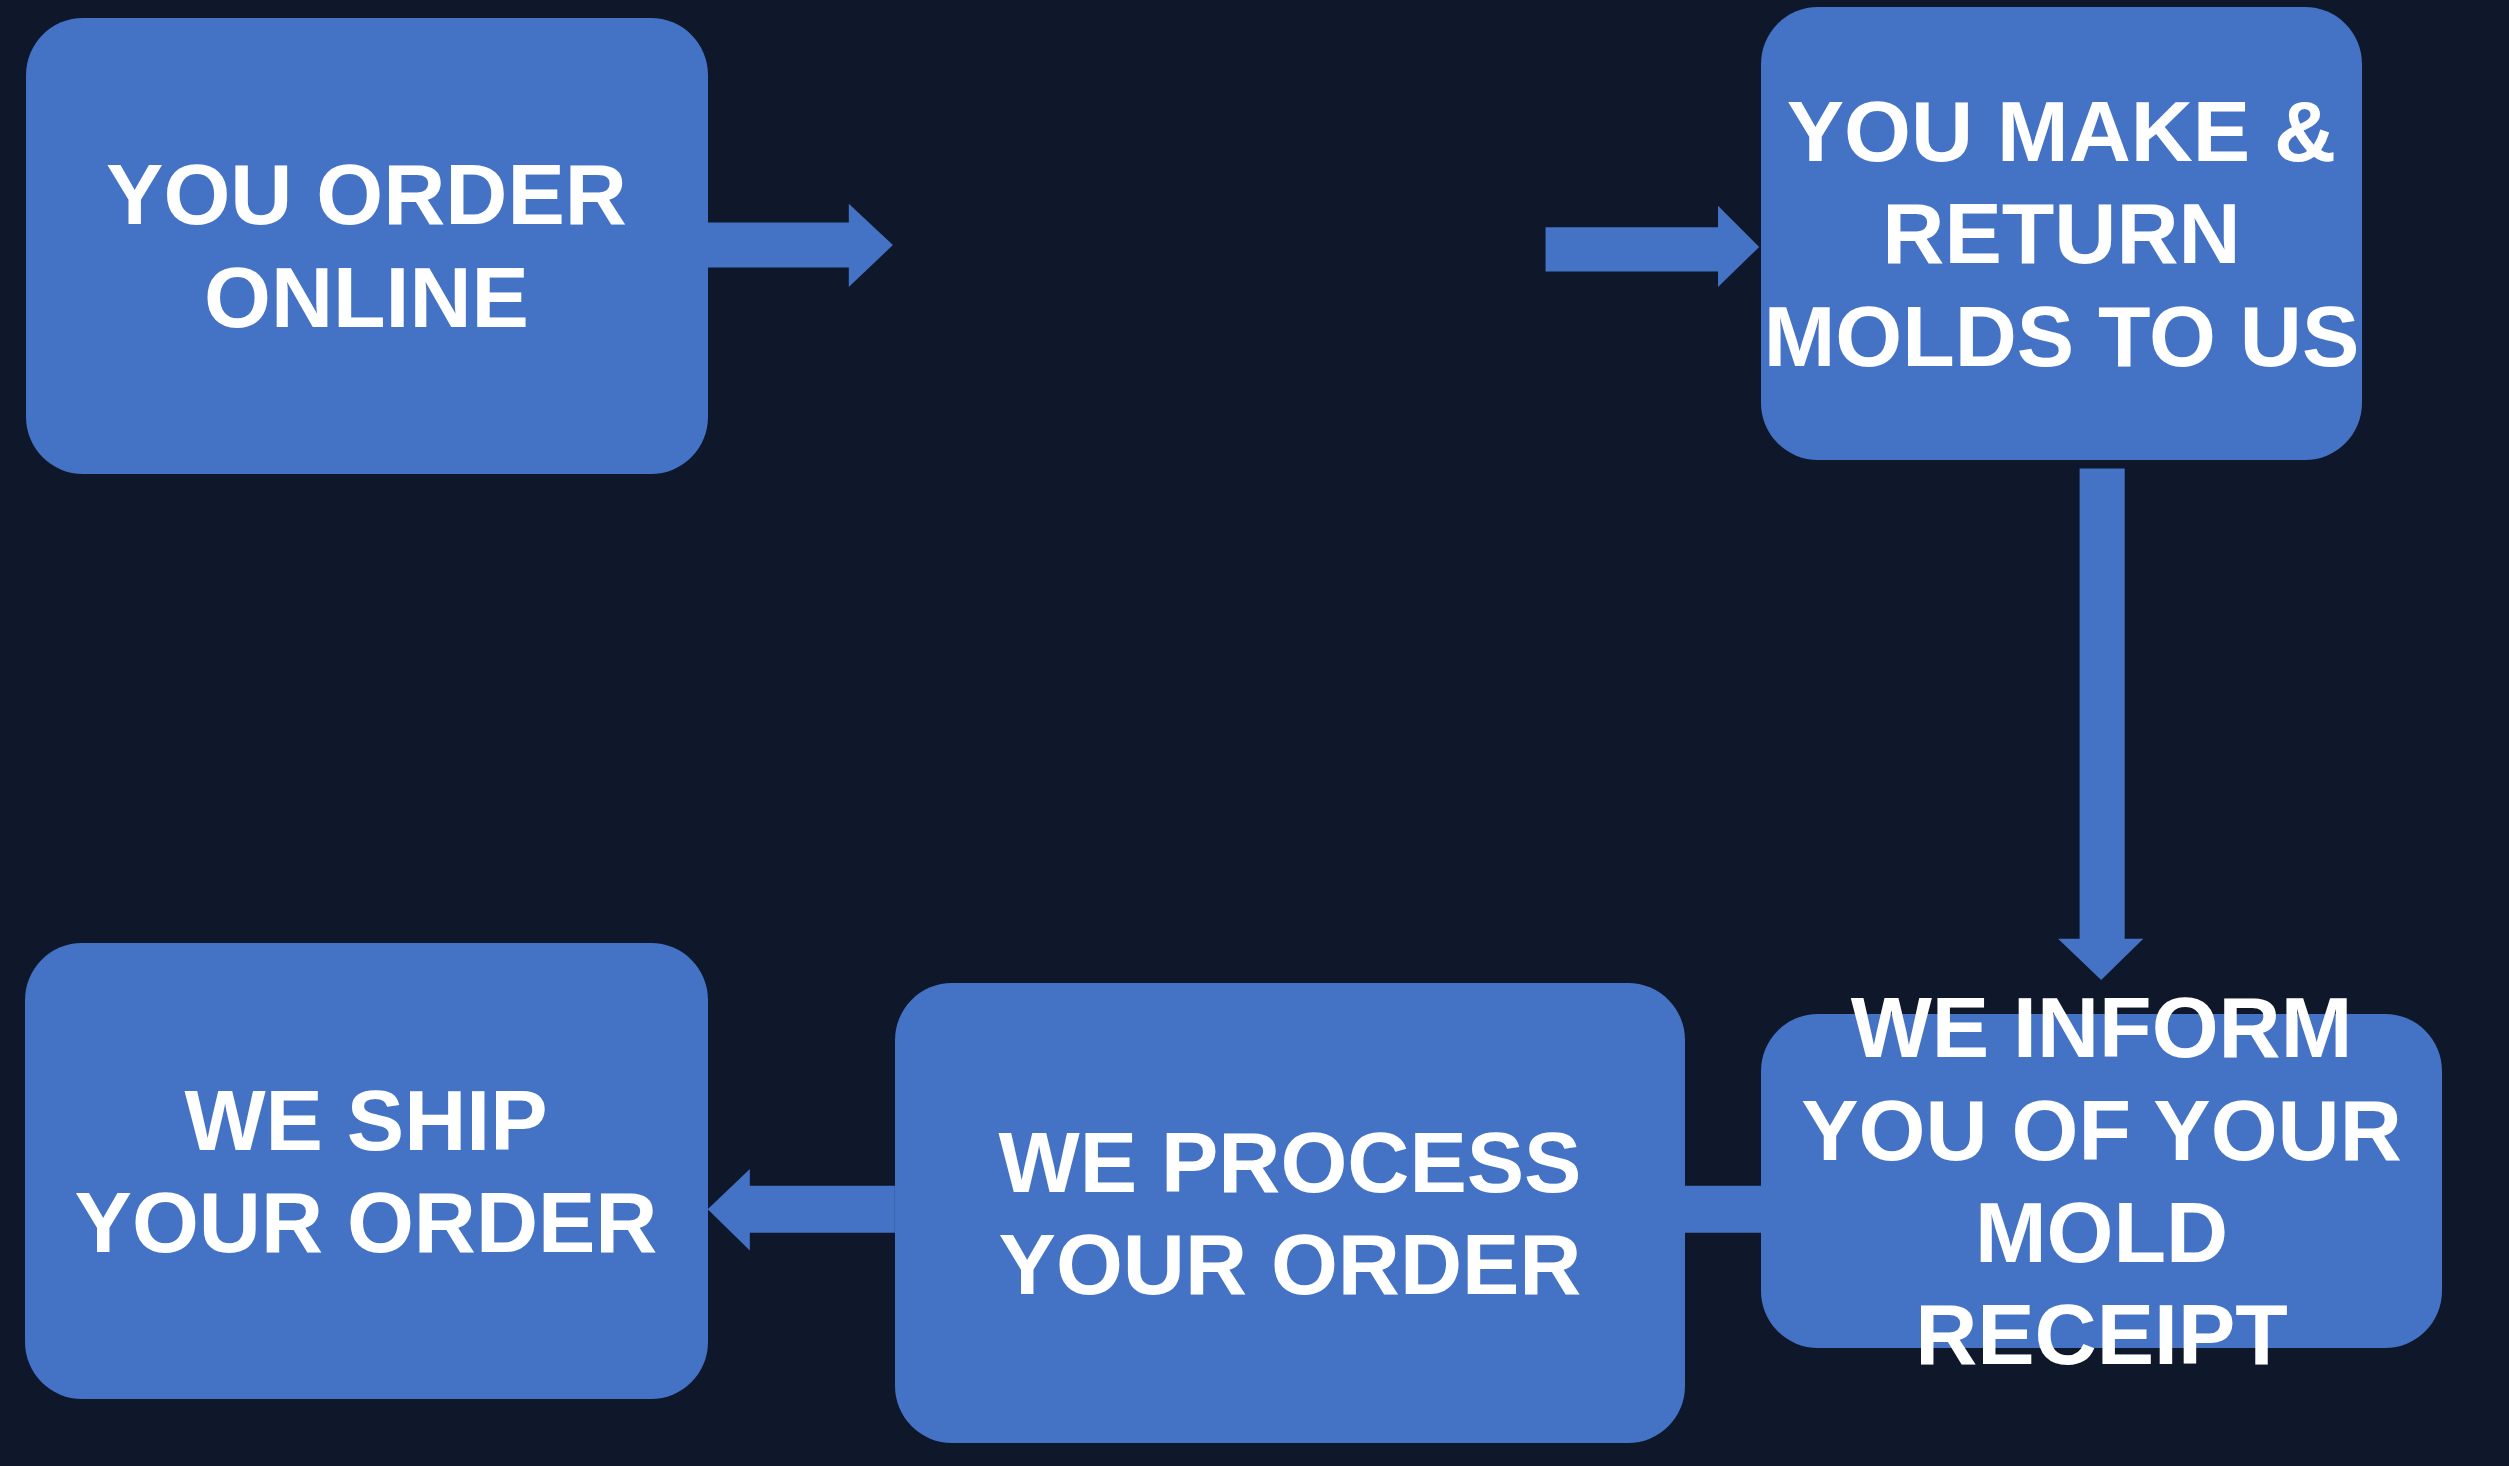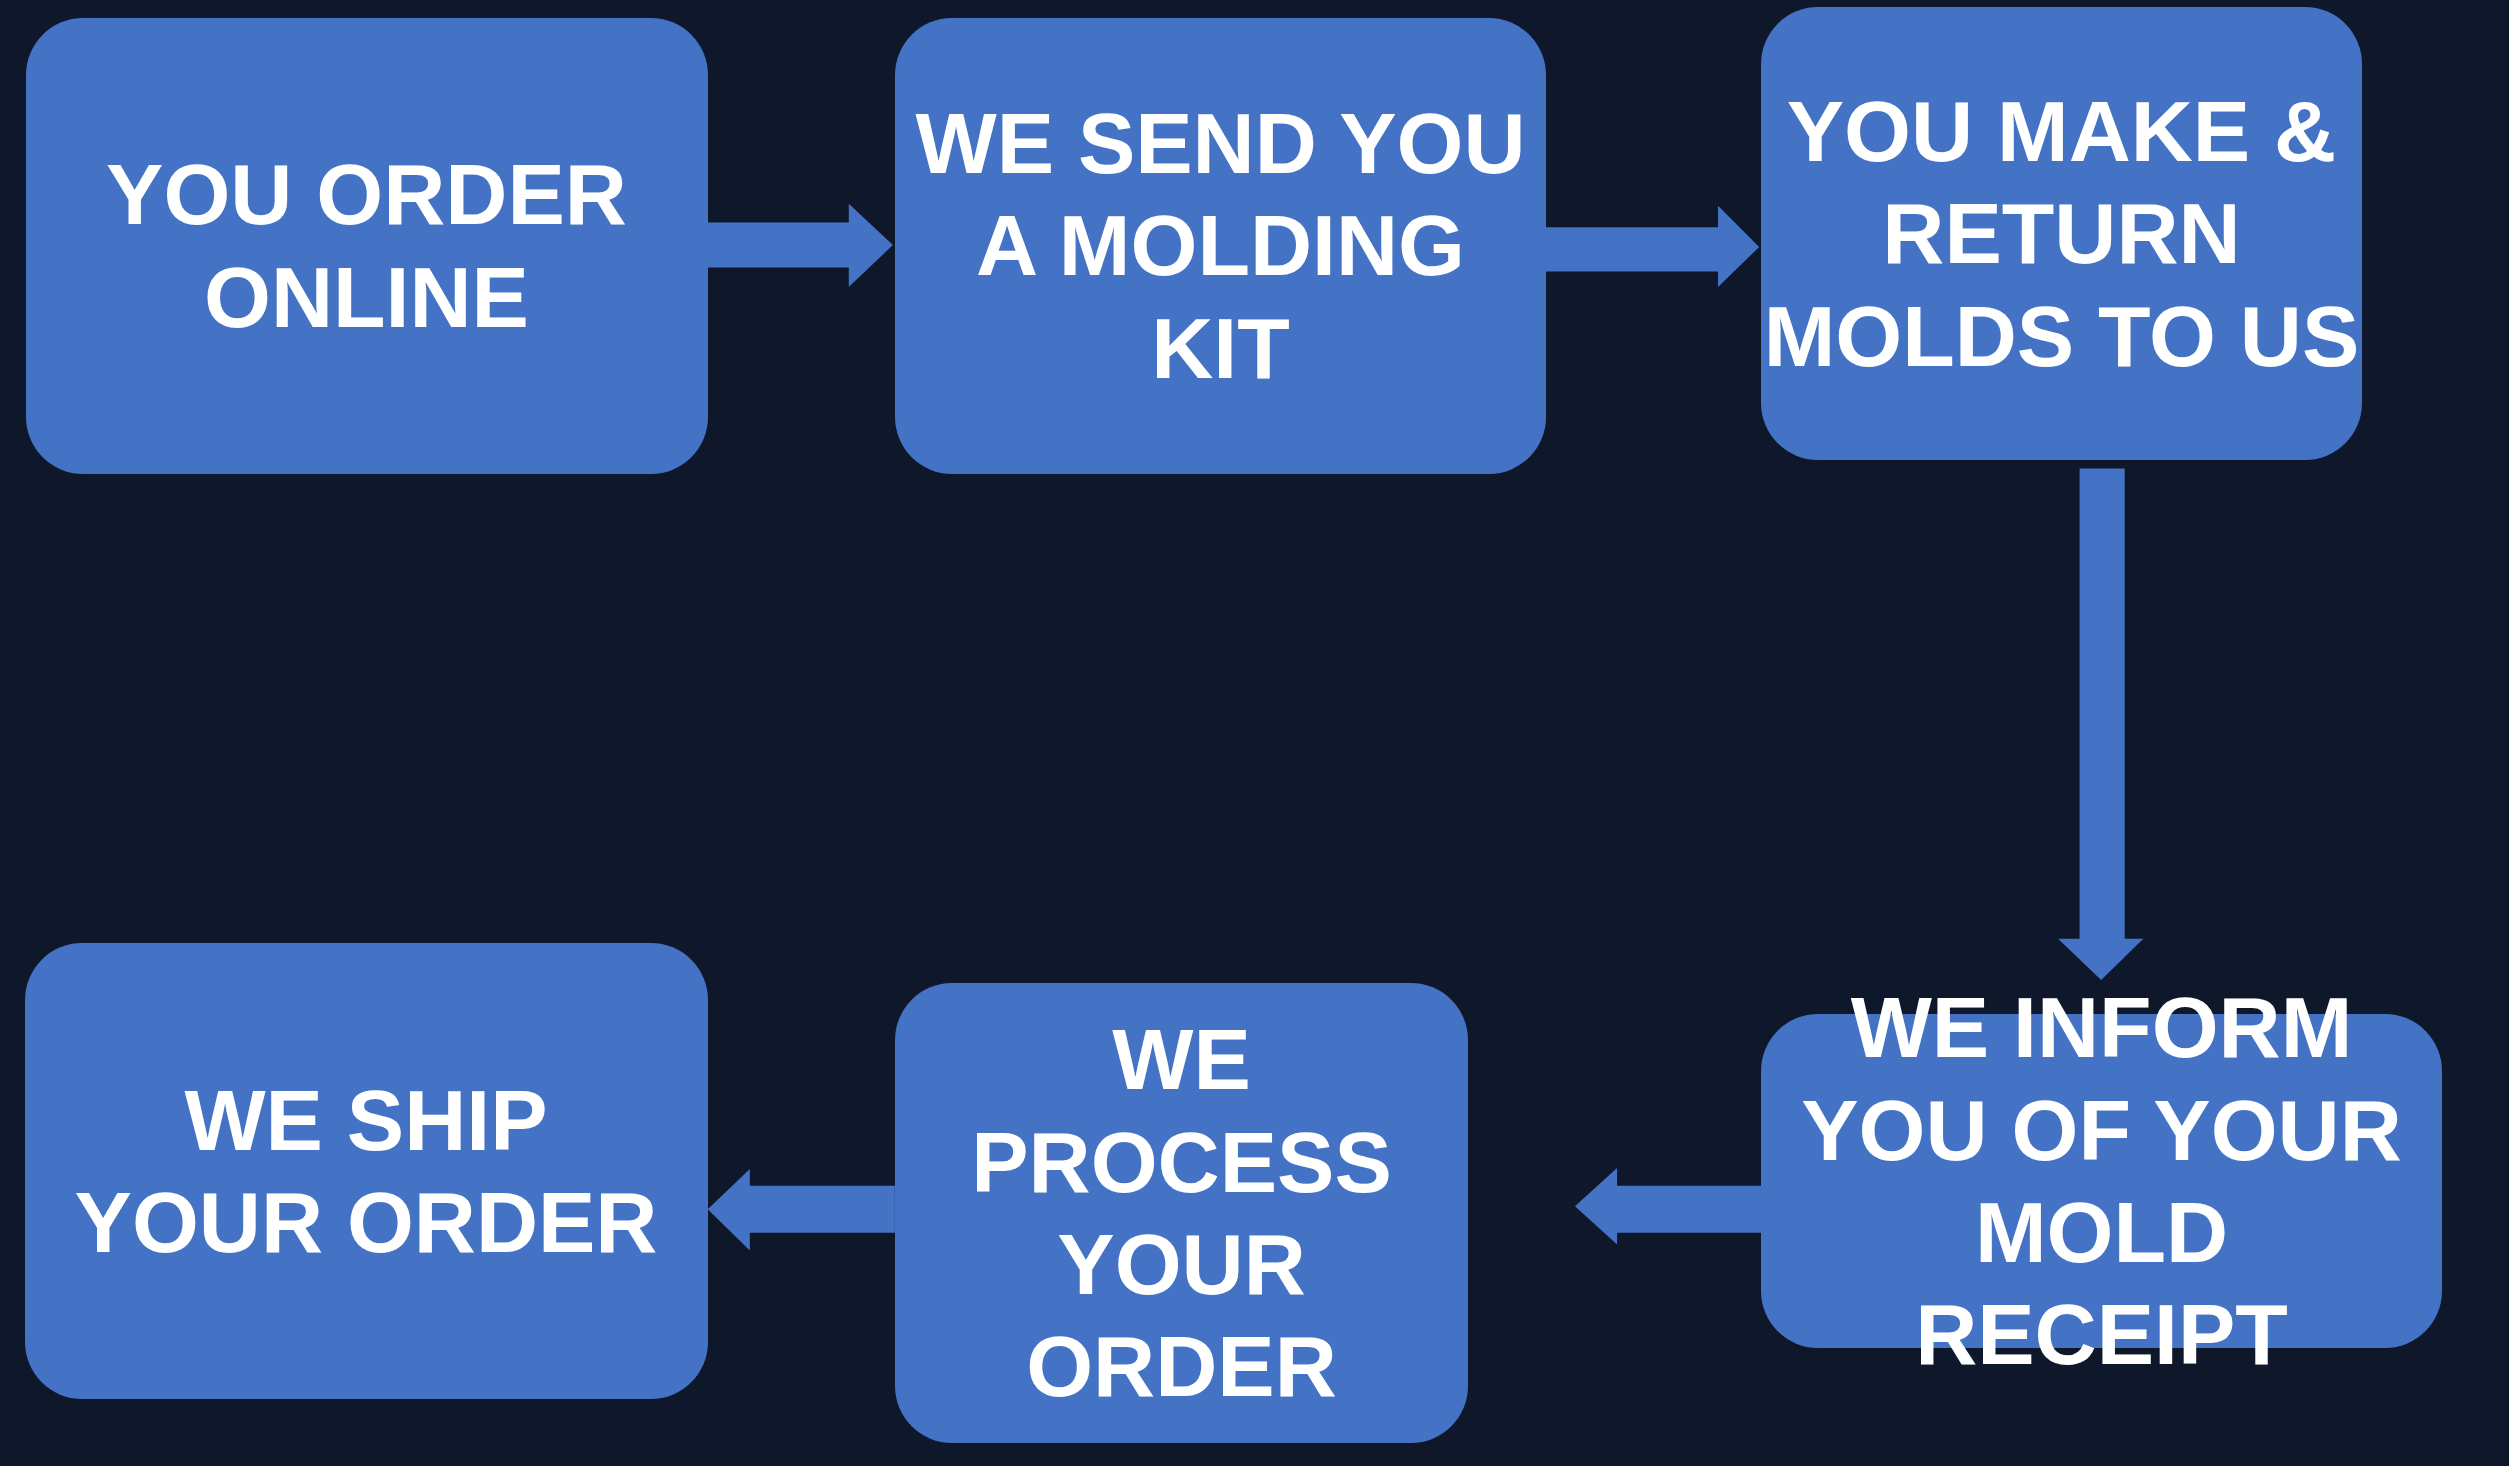--- a/index.html
+++ b/index.html
@@ -31,21 +31,21 @@
     line-height: 1.19;
     white-space: pre-line;
     letter-spacing: 0px;
   }
   
   .box-1 { left: 25.5px;   top: 17.6px;   width: 682px; height: 456px; }
   .box-2 { left: 895px;  top: 17.6px;   width: 651px; height: 456px; }
   .box-3 { left: 1761px; top: 7px;   width: 601px; height: 453px; }
   
   .box-4 { left: 1761px; top: 1014px; width: 681px; height: 334px; }
-  .box-5 { left: 895px;  top: 983px; width: 573px; height: 460px; }
+  .box-5 { left: 895px;  top: 983px; width: 790px; height: 460px; }
   .box-6 { left: 24.5px;   top: 943px; width: 683px; height: 456px; }
 
   .connector-layer {
     position: absolute;
     left: 0;
     top: 0;
     width: 2509px;
     height: 1466px;
     pointer-events: none;
   }
@@ -66,25 +66,20 @@
     <polygon fill="#4472C4" points="1797,1210 1650,1210 1650,1192 1607,1231 1650,1270 1650,1258 1797,1258"></polygon>
 
     <polygon fill="#4472C4" points="913,1210 765,1210 765,1193 722,1234 765,1276 765,1258 913,1258"></polygon>
   </svg>
 
   <div class="flow-box box-1">
     <span class="label">YOU ORDER
 ONLINE</span>
   </div>
 
-  <div class="flow-box box-2">
-    <span class="label">WE SEND YOU
-A MOLDING
-KIT</span>
-  </div>
 
   <div class="flow-box box-3">
     <span class="label">YOU MAKE &amp;
 RETURN
 MOLDS TO US</span>
   </div>
 
   <div class="flow-box box-4">
     <span class="label">WE INFORM
 YOU OF YOUR

